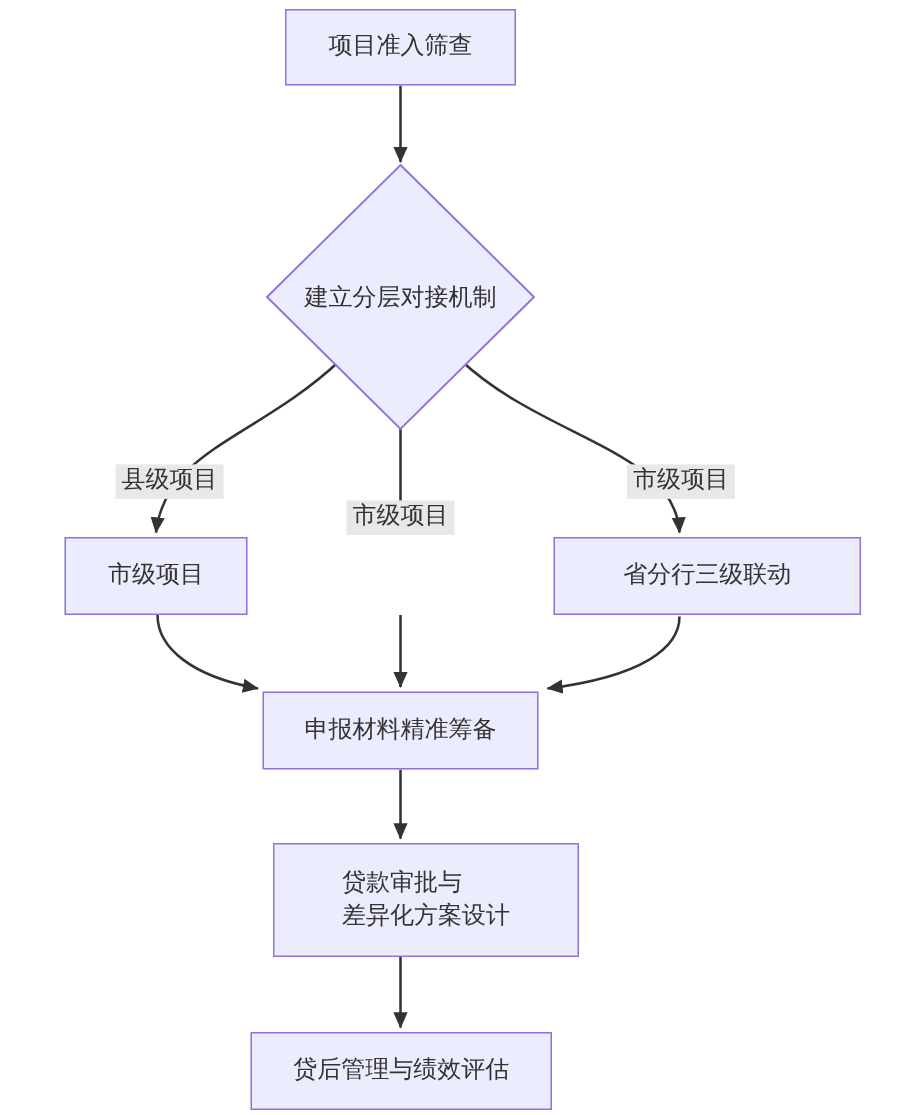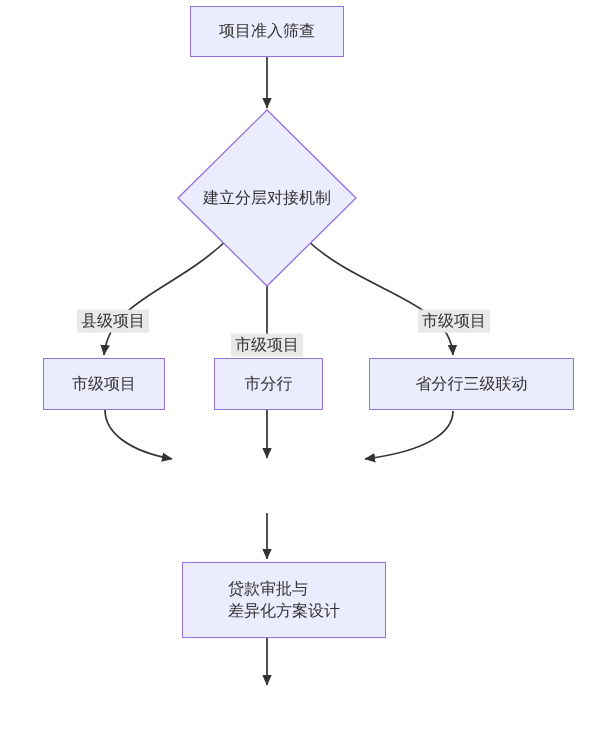--- a/index.html
+++ b/index.html
@@ -96,22 +96,23 @@
   <div class="node" style="left:190px; top:6px; width:154px; height:51px;">项目准入筛查</div>
 
   <div class="diamond-label" style="left:178px; top:110px; width:178px; height:176px;text-align:right;">建立分层对接机制</div>
 
   <div class="edge-label" style="left:113px; top:321px;">县级项目</div>
   <div class="edge-label" style="left:267px; top:321px;margin-top:24px;">市级项目</div>
   <div class="edge-label" style="left:454px; top:321px;">市级项目</div>
 
   <div class="node" style="left:43px; top:358px; width:122px; height:52px;">市级项目</div>
 
-  <div class="node" style="left:214px; top:358px; width:109px; height:52px;">市分行</div>
 
   <div class="node" style="left:369px; top:358px; width:205px; height:52px;">省分行三级联动</div>
 
+  <div class="node" style="left:175px; top:461px; width:184px; height:52px;">申报材料精准筹备</div>
 
   <div class="node" style="left:182px; top:562px; width:204px; height:76px;">贷款审批与
 差异化方案设计</div>
 
+  <div class="node" style="left:167px; top:688px; width:201px; height:52px;">贷后管理与绩效评估</div>
 
 </div>
 
 </body></html>

